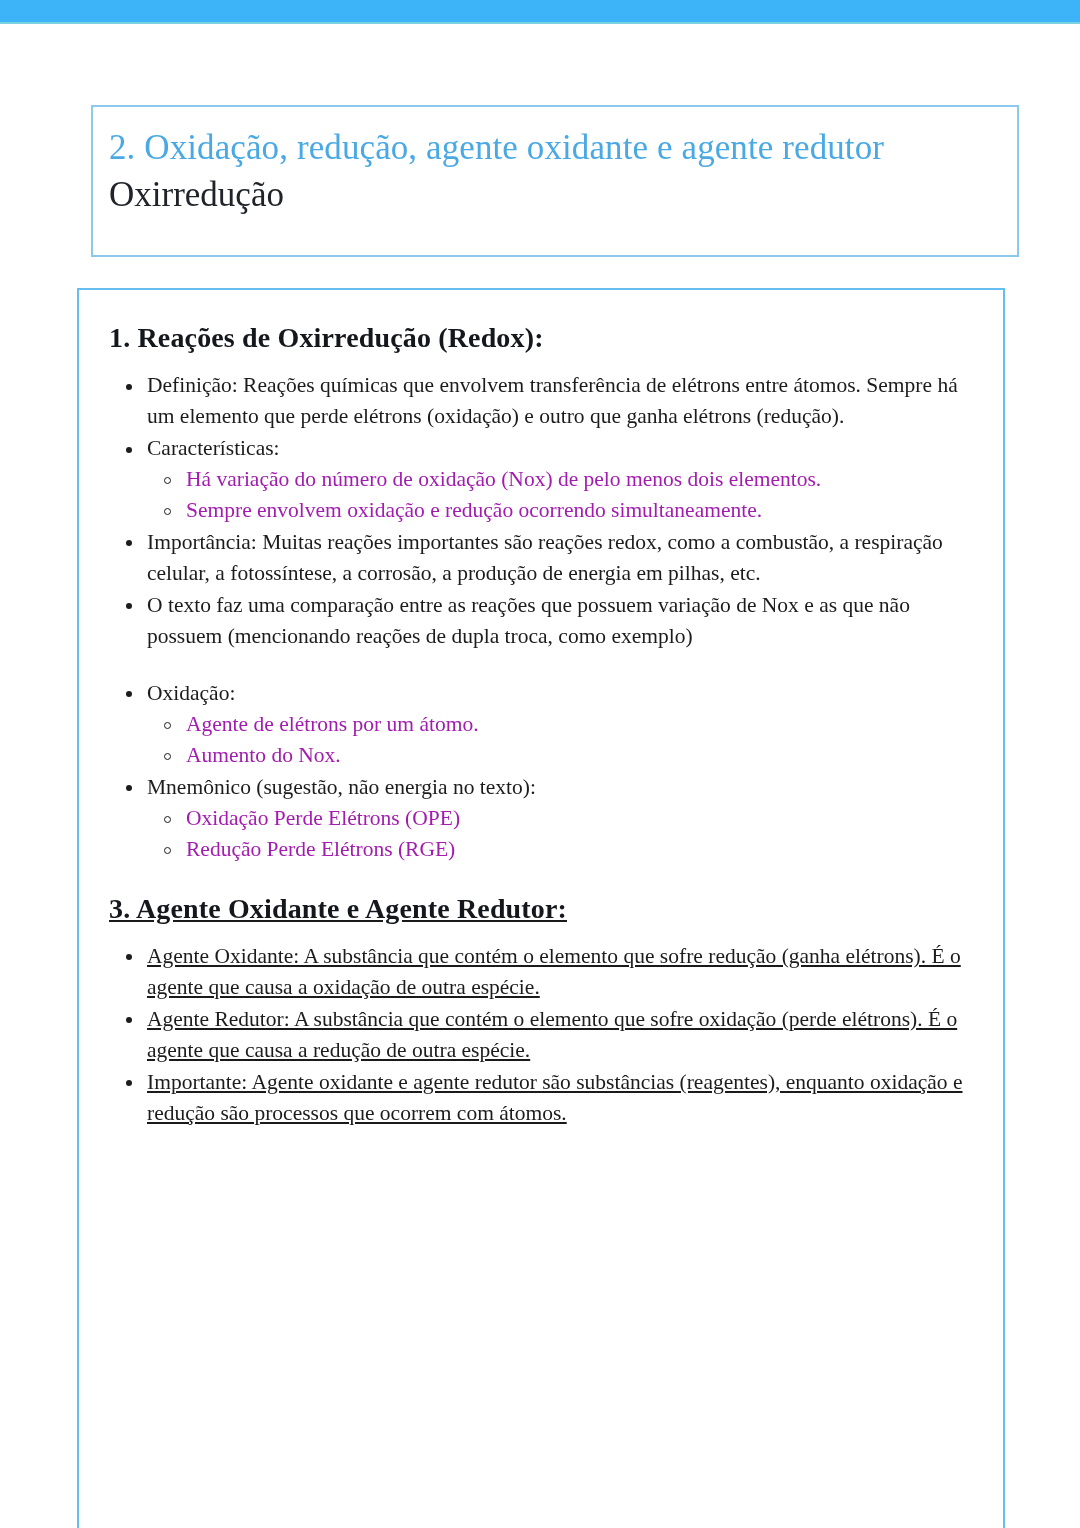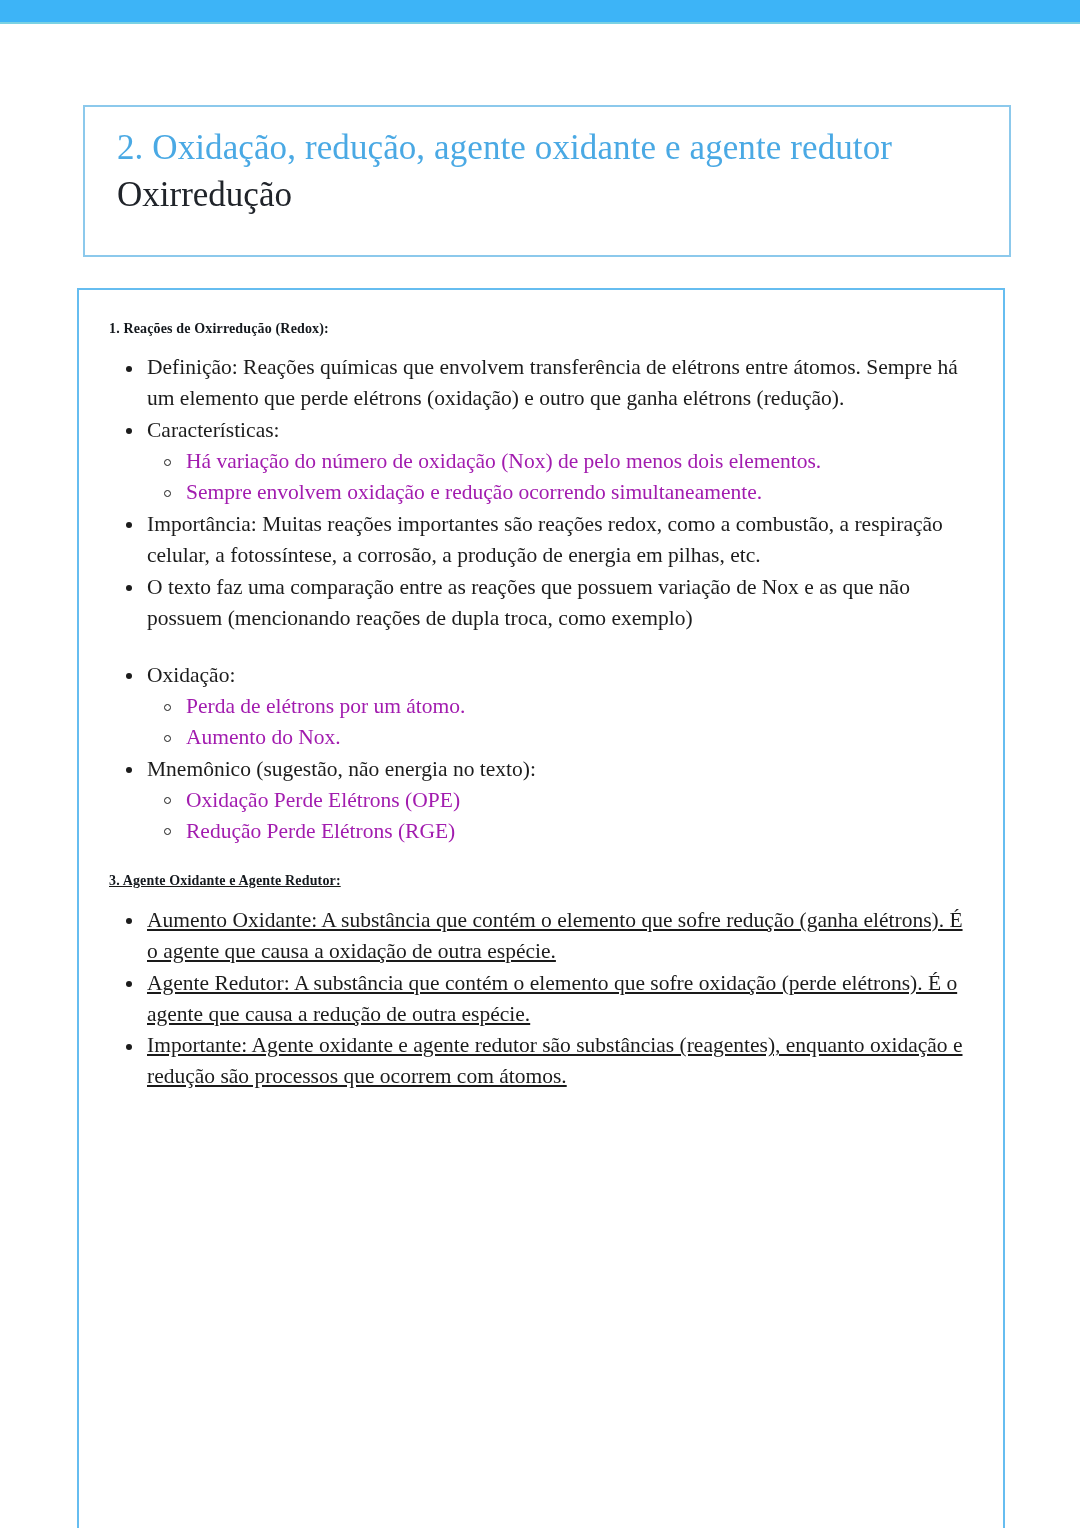--- a/index.html
+++ b/index.html
@@ -31,27 +31,27 @@
     top: 22px; left: 0;
     width: 1080px;
     height: 2px;
     background: #4fc3d9;
     opacity: .75;
   }
 
   
   #header-card {
     position: absolute;
-    left: 83px;
+    left: 91px;
     top: 105px;
     width: 928px;
     height: 152px;
     border: 2px solid #8cc9ec;
     background: #ffffff;
-    padding: 18px 28px 0 32px;
+    padding: 18px 28px 0 16px;
   }
   #page-title {
     margin: 0;
     font-size: 35px;
     line-height: 1.30;
     font-weight: 400;
     color: #4aa9e4;
     letter-spacing: .1px;
   }
   #page-subtitle {
@@ -70,21 +70,21 @@
     width: 928px;
     height: 1260px;              
     border: 2px solid #66bdf0;
     border-bottom: none;
     background: #ffffff;
     padding: 30px 26px 0 30px;
   }
 
   .section-heading {
     margin: 0 0 14px 0;
-    font-size: 14px;
+    font-size: 28px;
     line-height: 1.3;
     font-weight: bold;
     color: #14181d;
     letter-spacing: .15px;
   }
   .section-block { margin-bottom: 26px; }
   .section-block:last-child { margin-bottom: 16px; text-decoration: underline; }
 
   
   ul.lvl1 {
@@ -154,31 +154,31 @@
               <li class="subitem"><span class="bullet-ring"></span><span class="subitem-text">Há variação do número de oxidação (Nox) de pelo menos dois elementos.</span></li>
               <li class="subitem"><span class="bullet-ring"></span><span class="subitem-text">Sempre envolvem oxidação e redução ocorrendo simultaneamente.</span></li>
             </ul></li>
           <li class="item"><span class="bullet-dot"></span><span class="item-text">Importância: Muitas reações importantes são reações redox, como a combustão, a respiração celular, a fotossíntese, a corrosão, a produção de energia em pilhas, etc.</span></li>
           <li class="item"><span class="bullet-dot"></span><span class="item-text">O texto faz uma comparação entre as reações que possuem variação de Nox e as que não possuem (mencionando reações de dupla troca, como exemplo)</span></li>
         </ul>
       </div>
       <div class="section-block">
         <ul class="lvl1">
           <li class="item"><span class="bullet-dot"></span><span class="item-text">Oxidação:</span><ul class="lvl2">
-              <li class="subitem"><span class="bullet-ring"></span><span class="subitem-text">Perda de elétrons por um átomo.</span></li>
+              <li class="subitem"><span class="bullet-ring"></span><span class="subitem-text">Agente de elétrons por um átomo.</span></li>
               <li class="subitem"><span class="bullet-ring"></span><span class="subitem-text">Aumento do Nox.</span></li>
             </ul></li>
           <li class="item"><span class="bullet-dot"></span><span class="item-text">Mnemônico (sugestão, não energia no texto):</span><ul class="lvl2">
               <li class="subitem"><span class="bullet-ring"></span><span class="subitem-text">Oxidação Perde Elétrons (OPE)</span></li>
               <li class="subitem"><span class="bullet-ring"></span><span class="subitem-text">Redução Perde Elétrons (RGE)</span></li>
             </ul></li>
         </ul>
       </div>
       <div class="section-block">
         <div class="section-heading">3. Agente Oxidante e Agente Redutor:</div>
         <ul class="lvl1">
-          <li class="item"><span class="bullet-dot"></span><span class="item-text">Aumento Oxidante: A substância que contém o elemento que sofre redução (ganha elétrons). É o agente que causa a oxidação de outra espécie.</span></li>
+          <li class="item"><span class="bullet-dot"></span><span class="item-text">Agente Oxidante: A substância que contém o elemento que sofre redução (ganha elétrons). É o agente que causa a oxidação de outra espécie.</span></li>
           <li class="item"><span class="bullet-dot"></span><span class="item-text">Agente Redutor: A substância que contém o elemento que sofre oxidação (perde elétrons). É o agente que causa a redução de outra espécie.</span></li>
           <li class="item"><span class="bullet-dot"></span><span class="item-text">Importante: Agente oxidante e agente redutor são substâncias (reagentes), enquanto oxidação e redução são processos que ocorrem com átomos.</span></li>
         </ul>
       </div>
     </div>
 </div>
 
 </body></html>

